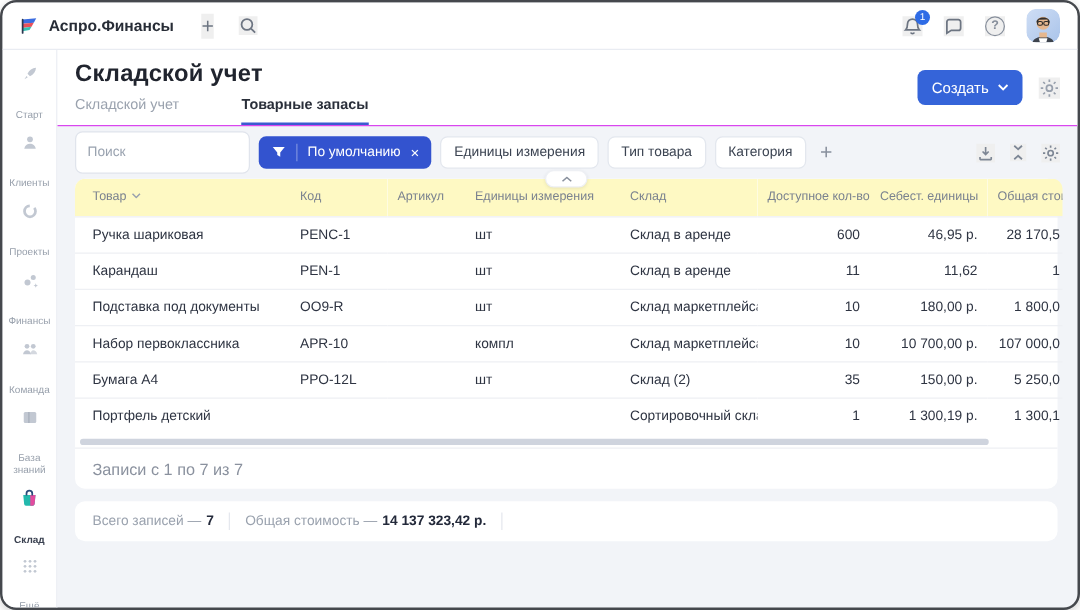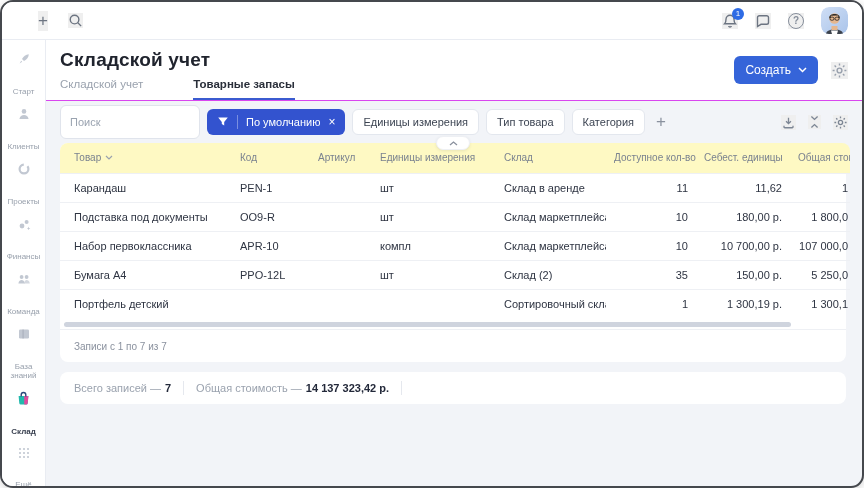--- a/index.html
+++ b/index.html
@@ -76,34 +76,45 @@
   tbody td{height:29px; font-size:11px; color:#2e3442; padding:0 8px; border-top:1px solid #eef0f4;
     white-space:nowrap; overflow:hidden;}
   tbody td:first-child{padding-left:14px;}
   tbody td.num{text-align:right;}
   tbody td:last-child{padding-right:2px;}
   tbody tr{cursor:pointer;}
   .hscroll{height:9px; margin:2px 2px 0; position:relative;}
   .hscroll .thumb{position:absolute; left:2px; top:2px; height:5px; width:93%;
     background:#cfd4de; border-radius:3px; cursor:grab;}
   .card-footer{border-top:1px solid #eef0f4; height:33px; display:flex; align-items:center;
-    padding:0 14px; font-size:10px; color:#8a919e;}
+    padding:0 14px; font-size:13px; color:#8a919e;}
   
   .summary-bar{margin:10px 16px 0 14px; background:#fff; border-radius:8px; height:32px;
     display:flex; align-items:center; padding:0 14px; font-size:11px; color:#9aa2ae; gap:12px;}
   .summary-bar b{color:#23293a; margin-left:4px;}
   .vsep{width:1px; height:14px; background:#e5e8ee;}
   svg{display:block;}
 </style>
 </head>
 <body>
 
 <div class="screen">
 
   <div class="topbar">
+    <div class="brand">
+      <span>
+        <svg width="16" height="16" viewBox="0 0 16 16">
+          <path d="M2 2.5l11-1-2 3.6L2 6z" fill="#3b6ce0"></path>
+          <path d="M2 6l9-0.9-1.8 3.2L2 9.4z" fill="#e8505b"></path>
+          <path d="M2 9.4l7.2-1.1L7.6 11 2 12z" fill="#35c1b2"></path>
+          <rect x="1.4" y="2" width="1.4" height="12" rx="0.7" fill="#2b3750"></rect>
+        </svg>
+      </span>
+      <span class="brand-name">Аспро.Финансы</span>
+    </div>
     <button class="tb-btn tb-plus">+</button>
     <button class="tb-btn tb-search">
       <svg width="15" height="15" viewBox="0 0 16 16" fill="none" stroke="#6d7582" stroke-width="1.5">
         <circle cx="7" cy="7" r="4.6"></circle>
           <path d="M10.5 10.5L14 14"></path>
       </svg>
     </button>
     <div class="tb-right">
       <button class="tb-btn bell-wrap">
         <span>
@@ -323,20 +334,30 @@
               <th>Артикул</th>
               <th>Единицы измерения</th>
               <th>Склад</th>
               <th class="num">Доступное кол-во</th>
               <th class="num">Себест. единицы</th>
               <th class="num">Общая стоим</th>
             </tr>
           </thead>
           <tbody>
               <tr>
+                <td>Ручка шариковая</td>
+                <td>PENC-1</td>
+                <td></td>
+                <td>шт</td>
+                <td>Склад в аренде</td>
+                <td class="num">600</td>
+                <td class="num">46,95 р.</td>
+                <td class="num">28 170,5</td>
+              </tr>
+              <tr>
                 <td>Карандаш</td>
                 <td>PEN-1</td>
                 <td></td>
                 <td>шт</td>
                 <td>Склад в аренде</td>
                 <td class="num">11</td>
                 <td class="num">11,62</td>
                 <td class="num">1</td>
               </tr>
               <tr>

